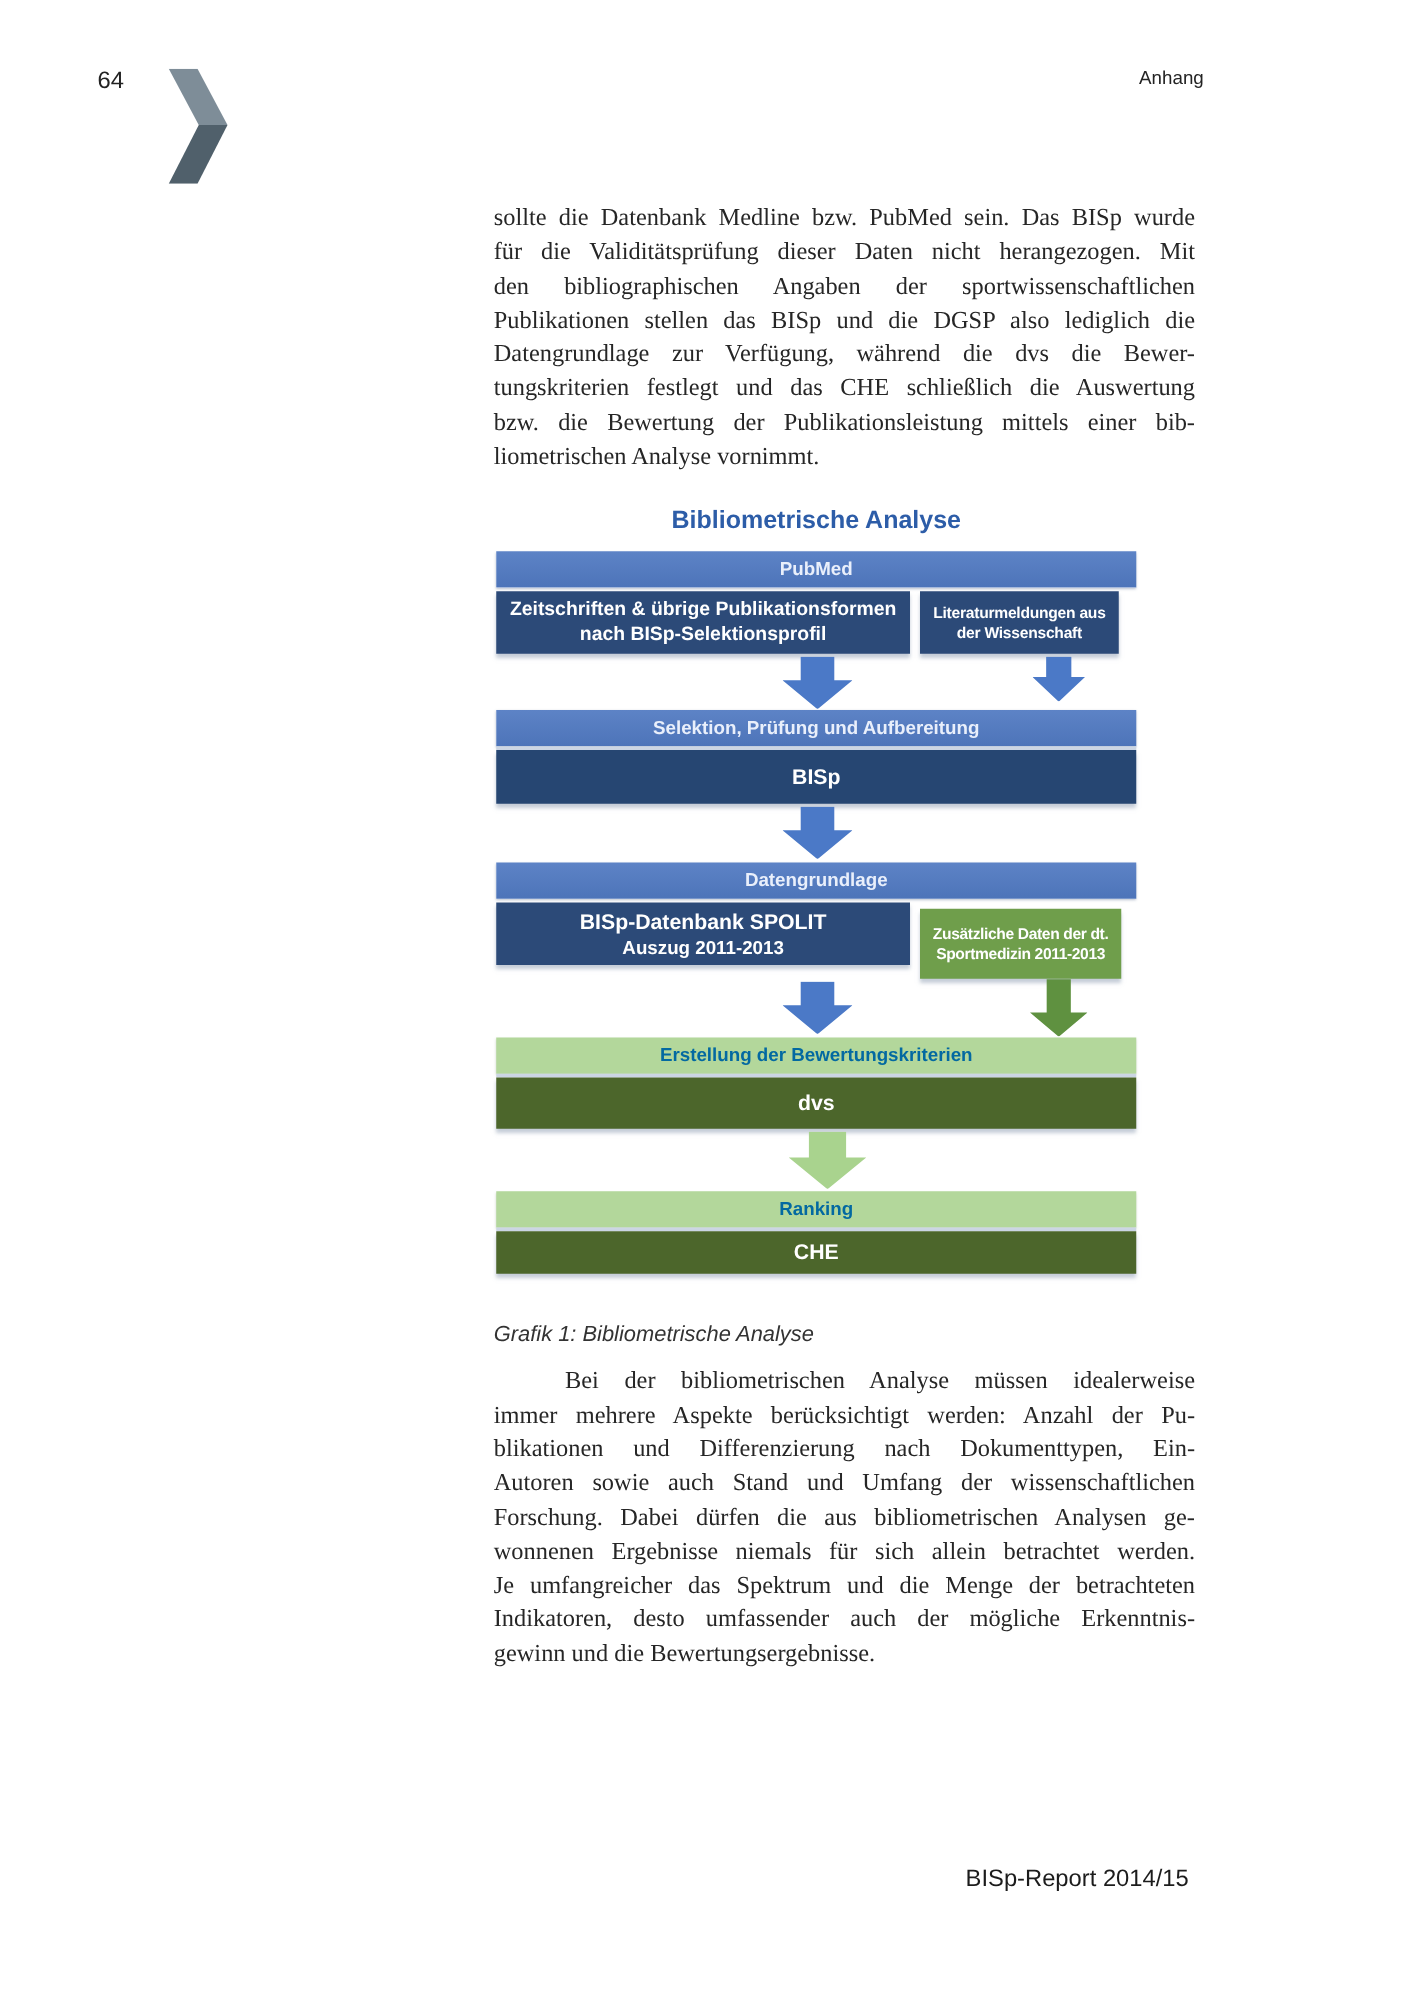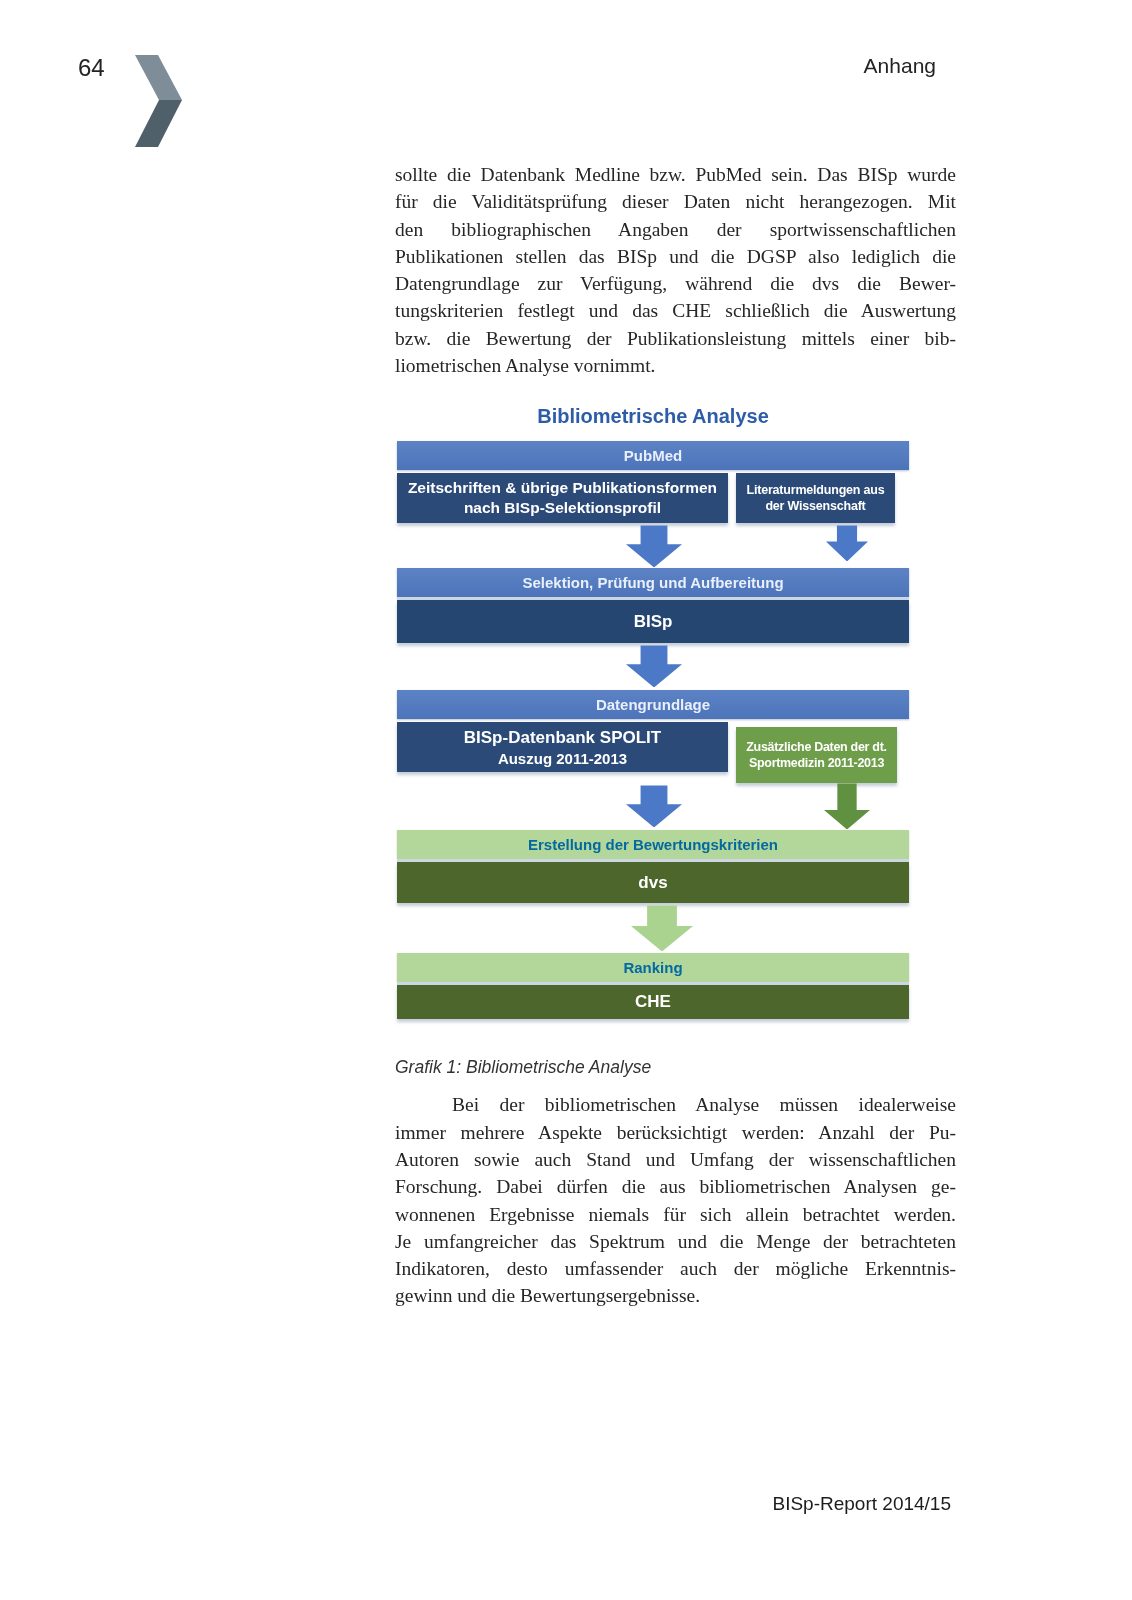--- a/index.html
+++ b/index.html
@@ -6,22 +6,22 @@
   .page {
     position: relative;
     width: 1132px;
     height: 1600px;
     background: #ffffff;
     font-family: "Liberation Sans", sans-serif;
     overflow: hidden;
   }
 
   
-  .page-number { position: absolute; left: 78px; top: 54px; font-size: 24px; color: #232323; }
-  .header-right { position: absolute; top: 54px; right: 196px; font-size: 21px; color: #232323; }
+  .page-number { position: absolute; left: 78px; top: 54px; font-size: 19px; color: #232323; }
+  .header-right { position: absolute; top: 54px; right: 169px; font-size: 15px; color: #232323; }
   .footer { position: absolute; top: 1493px; right: 181px; font-size: 19px; color: #1c1c1c; }
   .logo { position: absolute; left: 134px; top: 55px; width: 52px; height: 92px; }
   .chev-light { fill: var(--chevron-light, #7e8d98); }
   .chev-dark  { fill: var(--chevron-dark, #50606b); }
 
   
   .content { position: absolute; left: 395px; top: 161px; width: 561px; }
   .para { font-family: "Liberation Serif", serif; font-size: 19.5px; line-height: 27.3px; color: #262626; }
   .tline { text-align: justify; text-align-last: justify; }
   .para .tline:last-child { text-align-last: left; }
@@ -182,20 +182,21 @@
         <div class="bar darkgreen che">CHE</div>
       </div>
 
     </div>
 
     <div class="caption">Grafik 1: Bibliometrische Analyse</div>
 
     <div class="para para2">
         <div class="tline">Bei der bibliometrischen Analyse müssen idealerweise</div>
         <div class="tline">immer mehrere Aspekte berücksichtigt werden: Anzahl der Pu-</div>
+        <div class="tline">blikationen und Differenzierung nach Dokumenttypen, Ein-</div>
         <div class="tline">Autoren sowie auch Stand und Umfang der wissenschaftlichen</div>
         <div class="tline">Forschung. Dabei dürfen die aus bibliometrischen Analysen ge-</div>
         <div class="tline">wonnenen Ergebnisse niemals für sich allein betrachtet werden.</div>
         <div class="tline">Je umfangreicher das Spektrum und die Menge der betrachteten</div>
         <div class="tline">Indikatoren, desto umfassender auch der mögliche Erkenntnis-</div>
         <div class="tline">gewinn und die Bewertungsergebnisse.</div>
       </div>
 
   </div>
 

